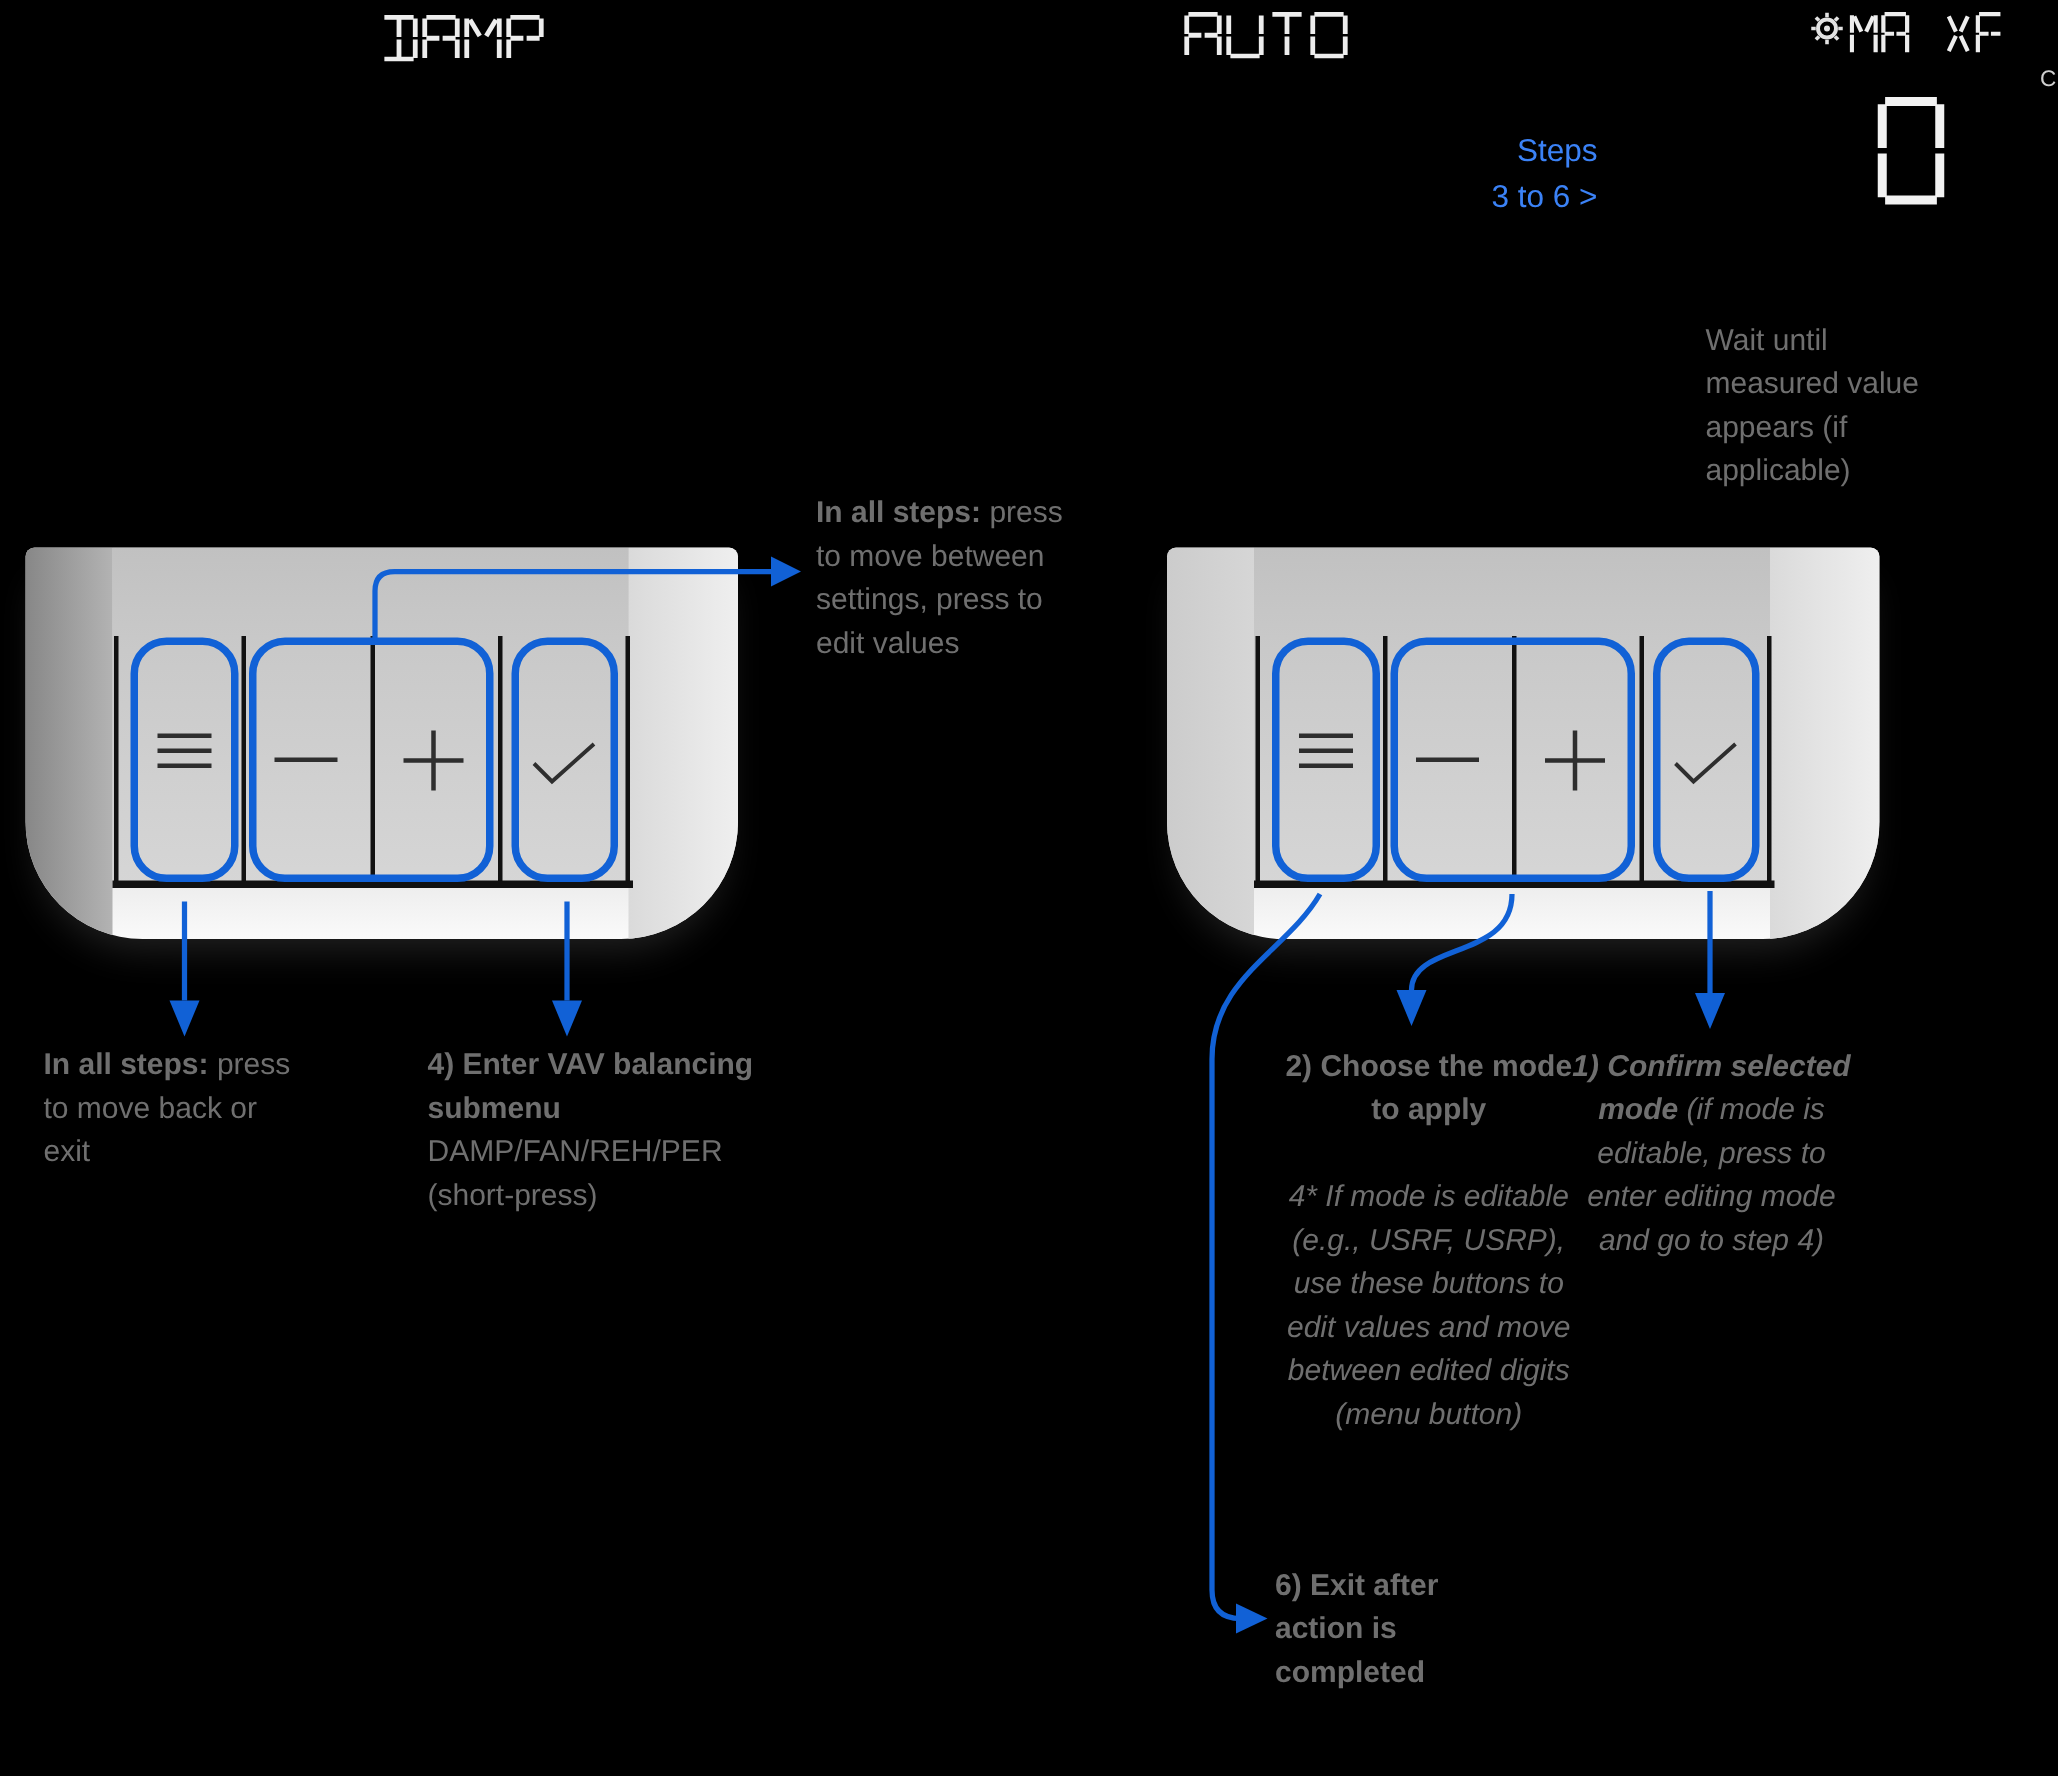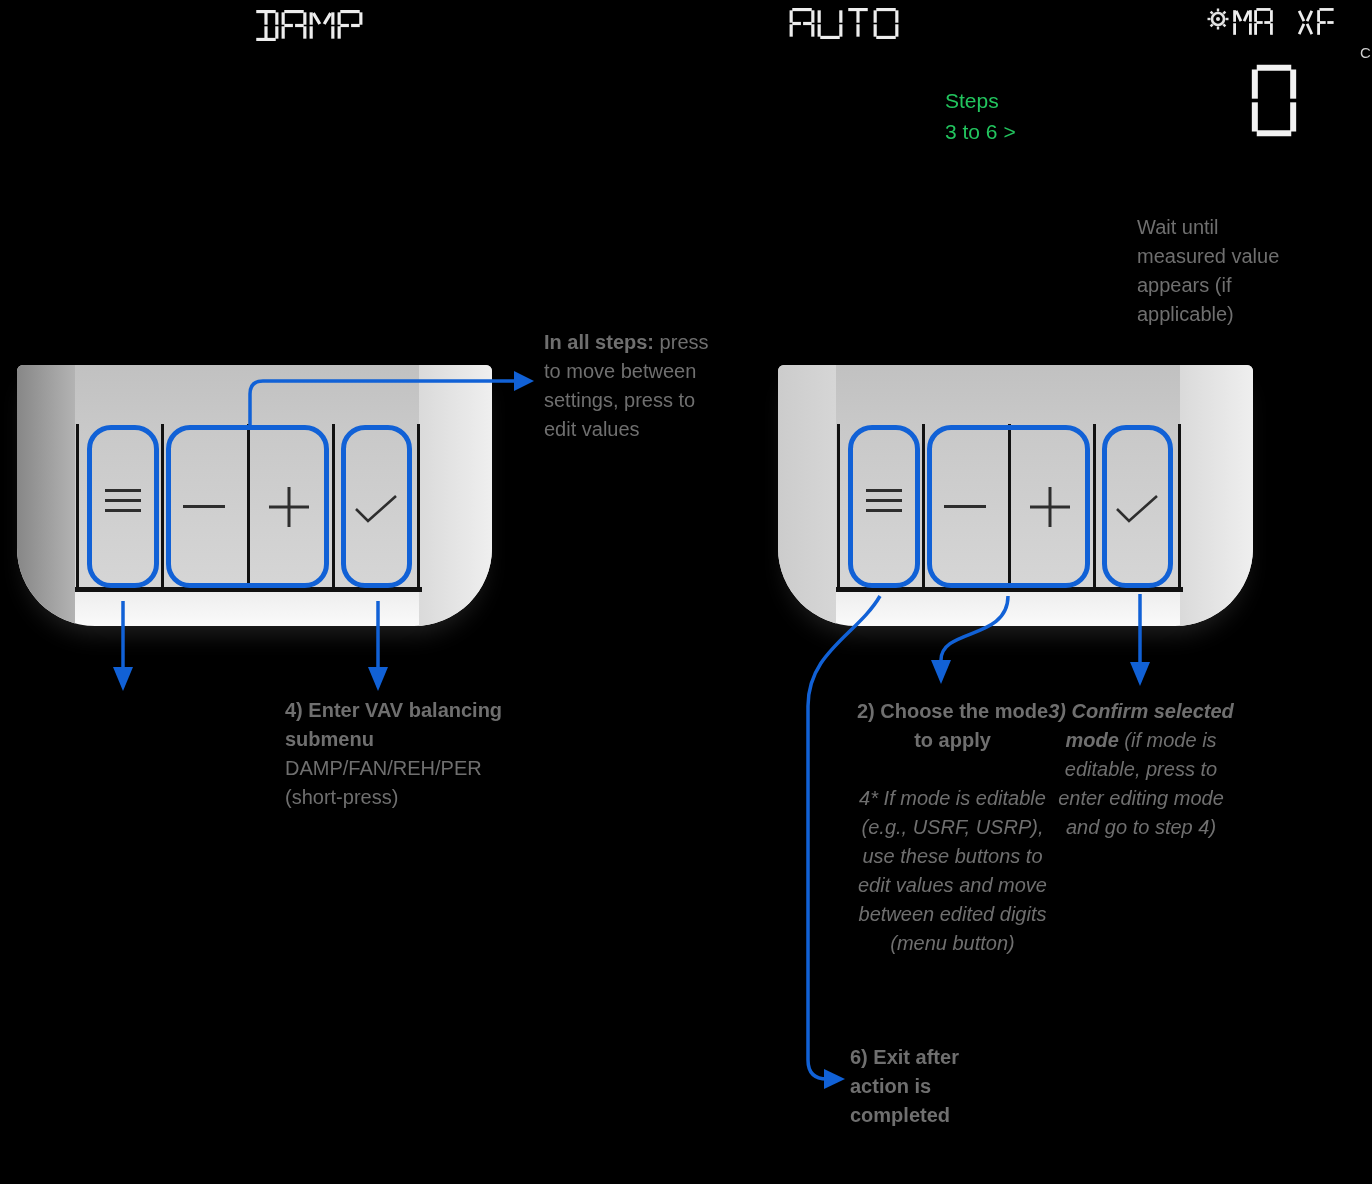--- a/index.html
+++ b/index.html
@@ -7,21 +7,21 @@
           font-family:"Liberation Sans",sans-serif;}
   
   .seg{position:absolute;display:block;}
   .unit-label{position:absolute;color:#cfcfcf;font-size:15px;letter-spacing:1px;}
   .gear{position:absolute;}
   
   .note{position:absolute;color:#6f6f6f;font-size:20px;line-height:29px;}
   .note b{font-weight:700;color:#6f6f6f;}
   .note p{margin:0 0 29px 0;text-align:center;}
   .note p:last-child{margin-bottom:0;font-style:italic;}
-  .steps-note{position:absolute;color:#22c55e;font-size:21px;line-height:31px;text-align:left;}
+  .steps-note{position:absolute;color:#3b82f6;font-size:21px;line-height:31px;text-align:right;}
   
   .device{position:absolute;width:475px;height:261px;border-radius:6px 6px 78px 78px;overflow:hidden;
           background:linear-gradient(180deg,#d0d0d0 0%,#dedede 70%,#ededed 86%,#fafafa 100%);
           box-shadow:0 16px 26px -10px rgba(130,130,130,0.28);}
   .band-left{position:absolute;left:0;top:0;bottom:0;width:58px;}
   .device.dark-edge .band-left{background:linear-gradient(90deg,#878787,#b3b3b3);}
   .device.light-edge .band-left{background:linear-gradient(90deg,#cccccc,#d6d6d6);}
   .band-right{position:absolute;top:0;bottom:0;left:402px;width:73px;
               background:linear-gradient(90deg,#dadada,#efefef);}
   .face{position:absolute;left:58px;top:0;width:344px;height:227px;
@@ -222,31 +222,35 @@
     </svg>
     <svg class="glyph" style="left:336px;top:128px" width="46" height="32" viewBox="0 0 46 32">
       <polyline points="3,16 15,28 43,3" fill="none" stroke="#2e2e2e" stroke-width="2.6"></polyline>
     </svg>
 
     <div class="hl" style="left:70px;width:72px"></div>
     <div class="hl" style="left:149px;width:163px"></div>
     <div class="hl" style="left:324px;width:71px"></div>
   </div>
 
+  <div class="note" style="left:29px;top:696px;width:165px">
+    <b>In all steps:</b>
+    <span>press to move back or exit</span>
+  </div>
   <div class="note" style="left:285px;top:696px;width:240px">
     <b>4) Enter VAV balancing submenu</b>
     <span>DAMP/FAN/REH/PER (short-press)</span>
   </div>
 
   <div class="note" style="left:850px;top:697px;width:205px">
     <p><b>2) Choose the mode to apply</b></p>
     <p><span>4* If mode is editable (e.g., USRF, USRP), use these buttons to edit values and move between edited digits (menu button)</span></p>
   </div>
   <div class="note" style="left:1043px;top:697px;width:196px">
-    <p><b>3) Confirm selected mode</b>
+    <p><b>1) Confirm selected mode</b>
        <span>(if mode is editable, press to enter editing mode and go to step 4)</span></p>
   </div>
   <div class="note" style="left:850px;top:1043px;width:160px">
     <b>6) Exit after action is completed</b>
   </div>
 
   <svg class="overlay" width="1372" height="1184" viewBox="0 0 1372 1184">
     <g stroke="#1161d6" stroke-width="3.5" fill="none">
       <path d="M250,427 L250,394 Q250,381 263,381 L516,381"></path>
       <path d="M123,601 L123,667"></path>

